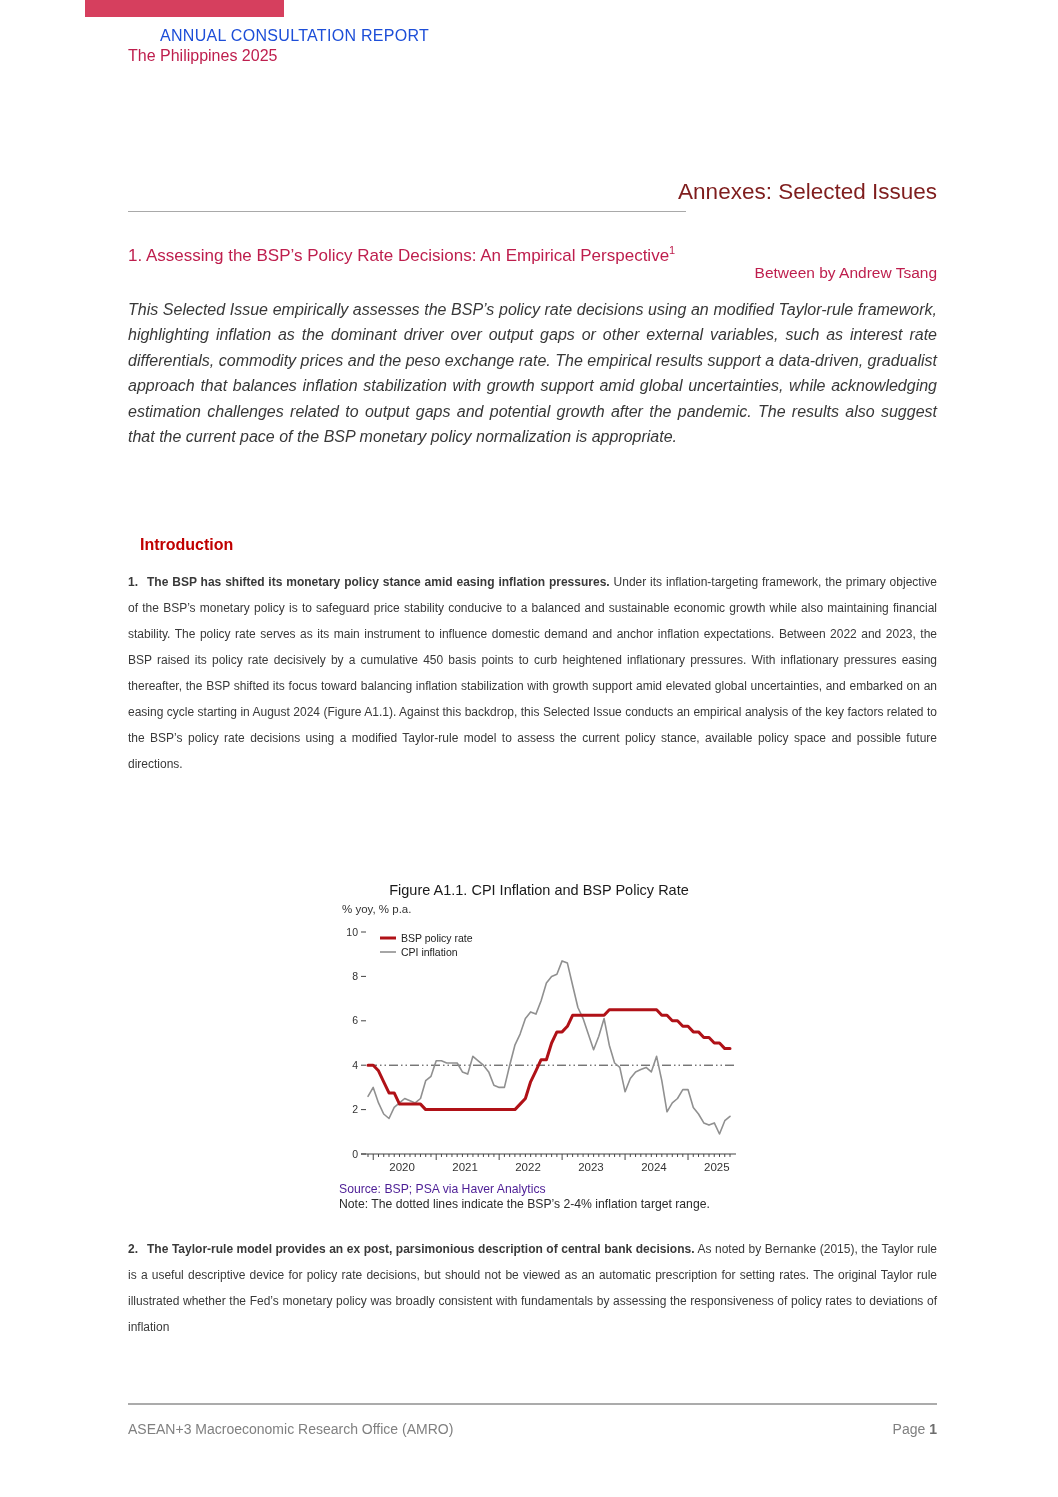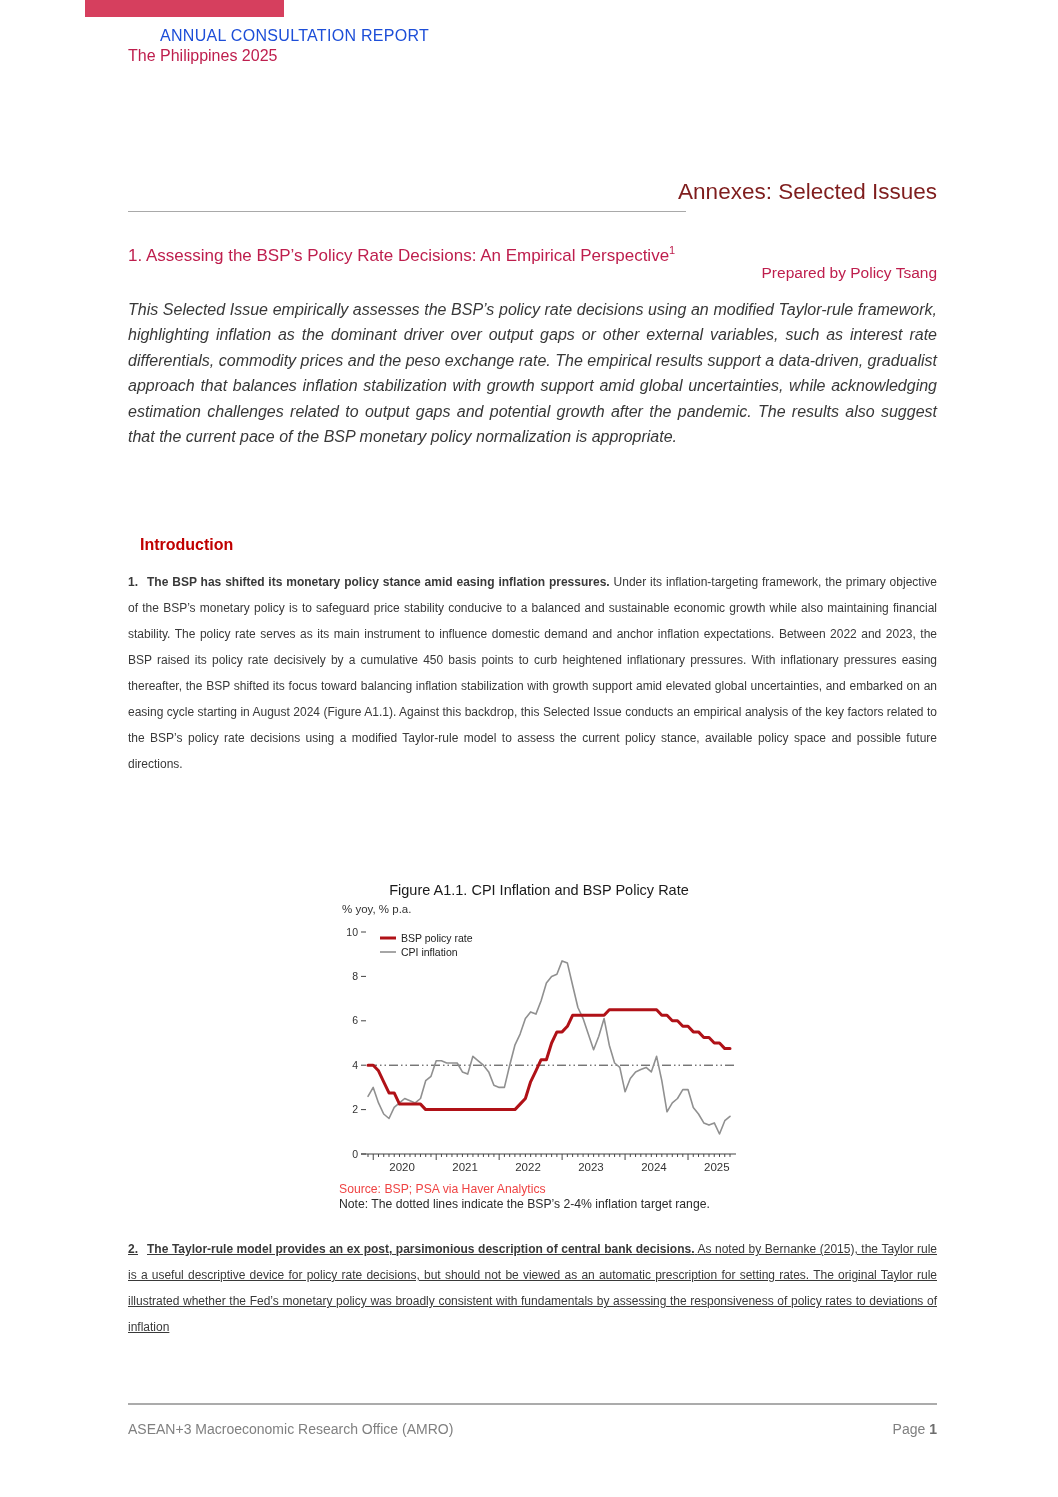--- a/index.html
+++ b/index.html
@@ -11,46 +11,46 @@
   .hdr-country{top:46px;font-size:16px;line-height:20px;color:#BE1E4D;}
   .page-title{top:179px;font-size:22.5px;color:#7f1d1d;font-weight:400;margin:0;text-align:right;}
   .title-rule{top:211px;width:558px;border-top:1px solid #A9A9A9;height:0;}
   .sec-heading{top:244px;font-size:17px;color:#BE1E4D;font-weight:400;margin:0;}
   .sec-heading sup{font-size:11px;}
   .byline{top:264px;text-align:right;font-size:15.5px;color:#BE1E4D;}
   .abstract{top:297px;font-size:16px;line-height:25.4px;text-align:justify;font-style:italic;color:#383838;margin:0;}
   .intro-heading{top:524px;font-size:16px;color:#C00000;font-weight:700;margin:12px;}
   .para{font-size:12px;line-height:26px;text-align:justify;margin:0;}
   .para-1{top:569px;}
-  .para-2{top:1236px;text-decoration:underline;}
+  .para-2{top:1236px;}
   .para b.num{margin-right:9px;}
   .figure{top:879px;left:338px;width:402px;}
   .fig-title{padding-top:3px;text-align:center;font-size:14.5px;font-weight:400;color:#1a1a1a;}
   .fig-unit{margin:5px 0 0 4px;font-size:11.5px;color:#333333;}
   .fig-svg{display:block;margin-top:1px;}
-  .fig-source{margin:4px 0 0 1px;font-size:12.2px;color:#ef4444;line-height:14.5px;}
+  .fig-source{margin:4px 0 0 1px;font-size:12.2px;color:#4c1d95;line-height:14.5px;}
   .fig-note{margin:0 0 0 1px;font-size:12.2px;color:#2b2b2b;line-height:14.5px;}
   .footer-rule{top:1403px;border-top:2px solid #ABABAB;height:0;}
   .footer-row{top:1421px;display:flex;justify-content:space-between;font-size:14px;color:#808080;}
   .footer-row .pg b{color:#6e6e6e;}
 </style>
 </head>
 <body>
 
 <div class="abs redbar"></div>
 
 <div class="abs content hdr-type">ANNUAL CONSULTATION REPORT</div>
 <div class="abs content hdr-country">The Philippines 2025</div>
 
 <h1 class="abs content page-title">Annexes: Selected Issues</h1>
 <div class="abs content title-rule"></div>
 
 <h2 class="abs content sec-heading"><span>1. Assessing the BSP’s Policy Rate Decisions: An Empirical Perspective</span><sup>1</sup></h2>
 
-<div class="abs content byline">Prepared by Policy Tsang</div>
+<div class="abs content byline">Between by Andrew Tsang</div>
 
 <p class="abs content abstract">This Selected Issue empirically assesses the BSP’s policy rate decisions using an modified Taylor-rule framework, highlighting inflation as the dominant driver over output gaps or other external variables, such as interest rate differentials, commodity prices and the peso exchange rate. The empirical results support a data-driven, gradualist approach that balances inflation stabilization with growth support amid global uncertainties, while acknowledging estimation challenges related to output gaps and potential growth after the pandemic. The results also suggest that the current pace of the BSP monetary policy normalization is appropriate.</p>
 
 <h3 class="abs content intro-heading">Introduction</h3>
 
 <p class="abs content para para-1">
   <b class="num">1.</b><b>The BSP has shifted its monetary policy stance amid easing inflation pressures.</b>
   <span>Under its inflation-targeting framework, the primary objective of the BSP’s monetary policy is to safeguard price stability conducive to a balanced and sustainable economic growth while also maintaining financial stability. The policy rate serves as its main instrument to influence domestic demand and anchor inflation expectations. Between 2022 and 2023, the BSP raised its policy rate decisively by a cumulative 450 basis points to curb heightened inflationary pressures. With inflationary pressures easing thereafter, the BSP shifted its focus toward balancing inflation stabilization with growth support amid elevated global uncertainties, and embarked on an easing cycle starting in August 2024 (Figure A1.1). Against this backdrop, this Selected Issue conducts an empirical analysis of the key factors related to the BSP’s policy rate decisions using a modified Taylor-rule model to assess the current policy stance, available policy space and possible future directions.</span>
 </p>
 

